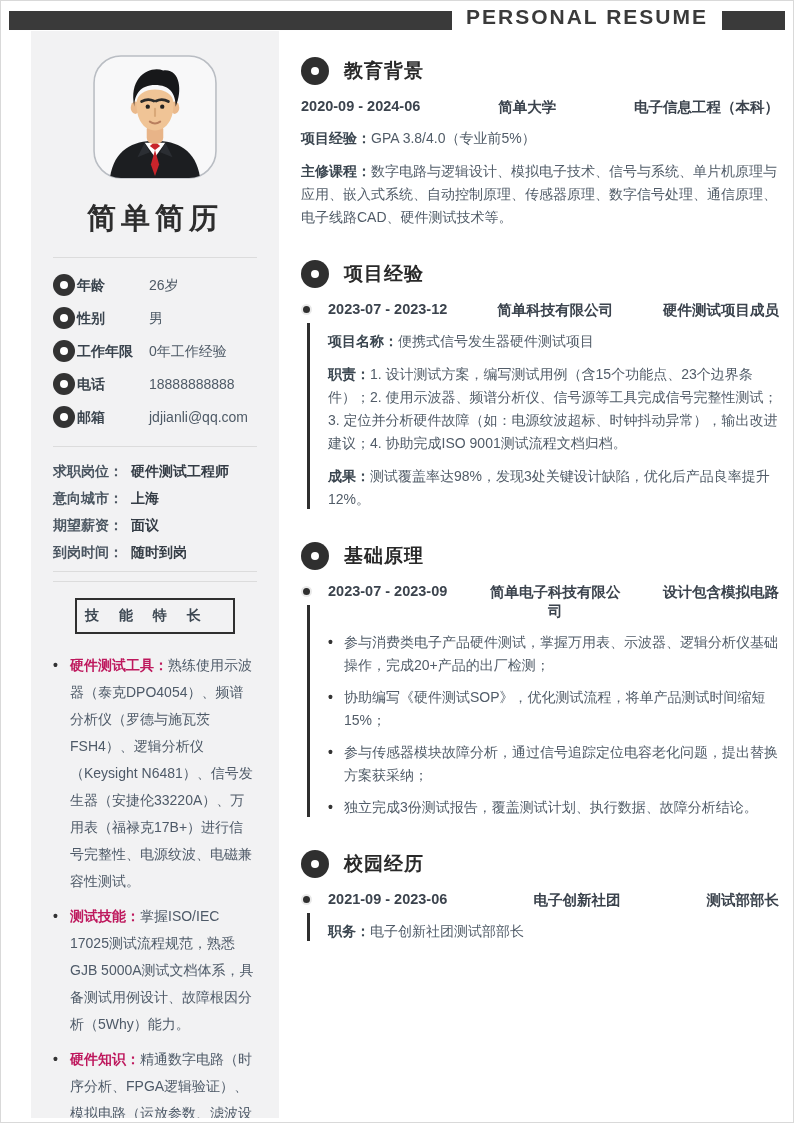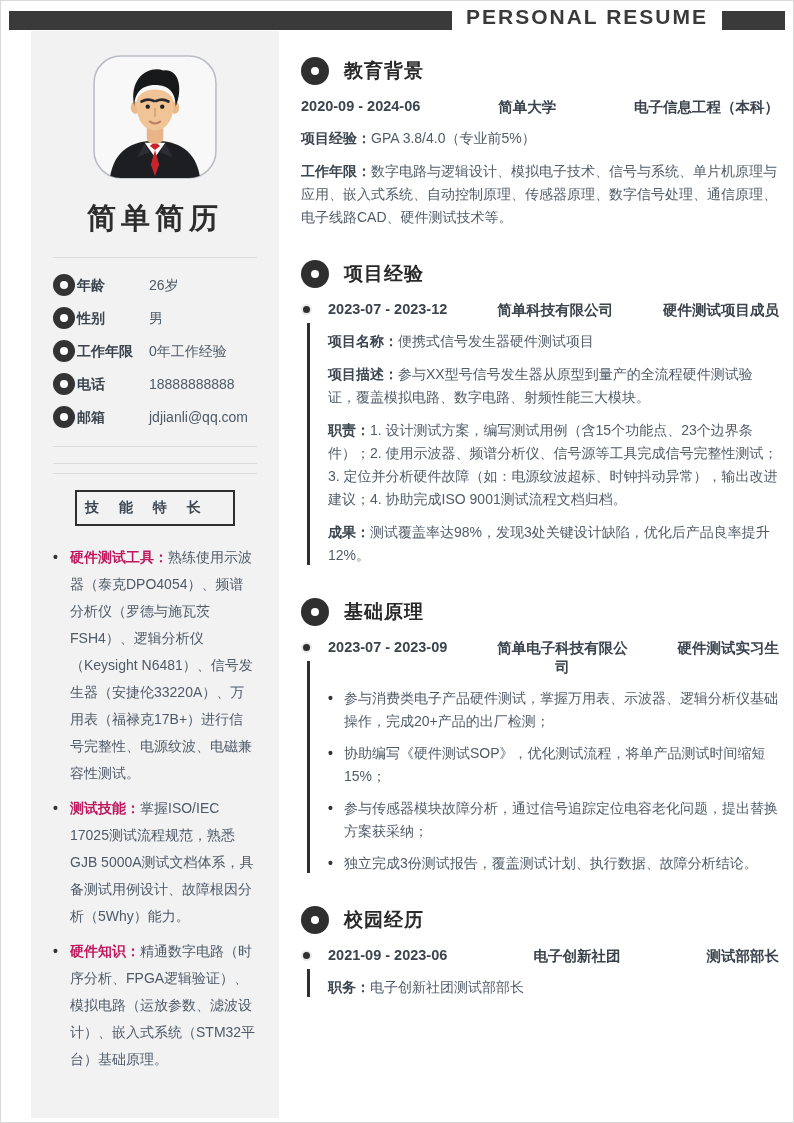--- a/index.html
+++ b/index.html
@@ -137,20 +137,38 @@
       </div>
       <div class="info-row">
         <span class="donut"></span>
         <span class="info-label">邮箱</span>
         <span class="info-value">jdjianli@qq.com</span>
       </div>
     </div>
 
     <hr class="s-div">
 
+    <div>
+      <div class="intent-row">
+        <span class="intent-label">求职岗位：</span>
+        <span class="intent-value">硬件测试工程师</span>
+      </div>
+      <div class="intent-row">
+        <span class="intent-label">意向城市：</span>
+        <span class="intent-value">上海</span>
+      </div>
+      <div class="intent-row">
+        <span class="intent-label">期望薪资：</span>
+        <span class="intent-value">面议</span>
+      </div>
+      <div class="intent-row">
+        <span class="intent-label">到岗时间：</span>
+        <span class="intent-value">随时到岗</span>
+      </div>
+    </div>
 
     <hr class="s-div tight">
     <hr class="s-div tight">
 
     <div class="skills-box">技 能 特 长</div>
 
     <div>
       <div class="skill-item">
         <span class="skill-lead">硬件测试工具：</span><span>熟练使用示波器（泰克DPO4054）、频谱分析仪（罗德与施瓦茨FSH4）、逻辑分析仪（Keysight N6481）、信号发生器（安捷伦33220A）、万用表（福禄克17B+）进行信号完整性、电源纹波、电磁兼容性测试。</span>
       </div>
@@ -173,42 +191,39 @@
       </div>
       <div class="triple">
         <span class="t-a">2020-09 - 2024-06</span>
         <span class="t-b">简单大学</span>
         <span class="t-c">电子信息工程（本科）</span>
       </div>
       <p class="para">
         <span class="lbl">项目经验：</span><span>GPA 3.8/4.0（专业前5%）</span>
       </p>
       <p class="para">
-        <span class="lbl">工作年限：</span><span>数字电路与逻辑设计、模拟电子技术、信号与系统、单片机原理与应用、嵌入式系统、自动控制原理、传感器原理、数字信号处理、通信原理、电子线路CAD、硬件测试技术等。</span>
+        <span class="lbl">主修课程：</span><span>数字电路与逻辑设计、模拟电子技术、信号与系统、单片机原理与应用、嵌入式系统、自动控制原理、传感器原理、数字信号处理、通信原理、电子线路CAD、硬件测试技术等。</span>
       </p>
     </div>
 
     <div class="section">
       <div class="sec-head">
         <span class="sec-icon"></span>
         <span class="sec-title">项目经验</span>
       </div>
       <div class="entry">
         <span class="tl-dot"></span>
         <span class="tl-line"></span>
         <div class="triple">
           <span class="t-a">2023-07 - 2023-12</span>
           <span class="t-b">简单科技有限公司</span>
           <span class="t-c">硬件测试项目成员</span>
         </div>
         <p class="para">
           <span class="lbl">项目名称：</span><span>便携式信号发生器硬件测试项目</span>
-        </p>
-        <p class="para">
-          <span class="lbl">项目描述：</span><span>参与XX型号信号发生器从原型到量产的全流程硬件测试验证，覆盖模拟电路、数字电路、射频性能三大模块。</span>
         </p>
         <p class="para">
           <span class="lbl">职责：</span><span>1. 设计测试方案，编写测试用例（含15个功能点、23个边界条件）；2. 使用示波器、频谱分析仪、信号源等工具完成信号完整性测试；3. 定位并分析硬件故障（如：电源纹波超标、时钟抖动异常），输出改进建议；4. 协助完成ISO 9001测试流程文档归档。</span>
         </p>
         <p class="para">
           <span class="lbl">成果：</span><span>测试覆盖率达98%，发现3处关键设计缺陷，优化后产品良率提升12%。</span>
         </p>
       </div>
     </div>
 
@@ -218,21 +233,21 @@
         <span class="sec-title">基础原理</span>
       </div>
       <div class="entry">
         <span class="tl-dot"></span>
         <span class="tl-line"></span>
         <div class="triple">
           <span class="t-a">2023-07 - 2023-09</span>
           <span class="t-b narrow">
               <span>简单电子科技有限公司</span>
             </span>
-          <span class="t-c">硬件测试实习生</span>
+          <span class="t-c">设计包含模拟电路</span>
         </div>
         <div>
           <div class="b-item">参与消费类电子产品硬件测试，掌握万用表、示波器、逻辑分析仪基础操作，完成20+产品的出厂检测；</div>
           <div class="b-item">协助编写《硬件测试SOP》，优化测试流程，将单产品测试时间缩短15%；</div>
           <div class="b-item">参与传感器模块故障分析，通过信号追踪定位电容老化问题，提出替换方案获采纳；</div>
           <div class="b-item">独立完成3份测试报告，覆盖测试计划、执行数据、故障分析结论。</div>
         </div>
       </div>
     </div>
 

